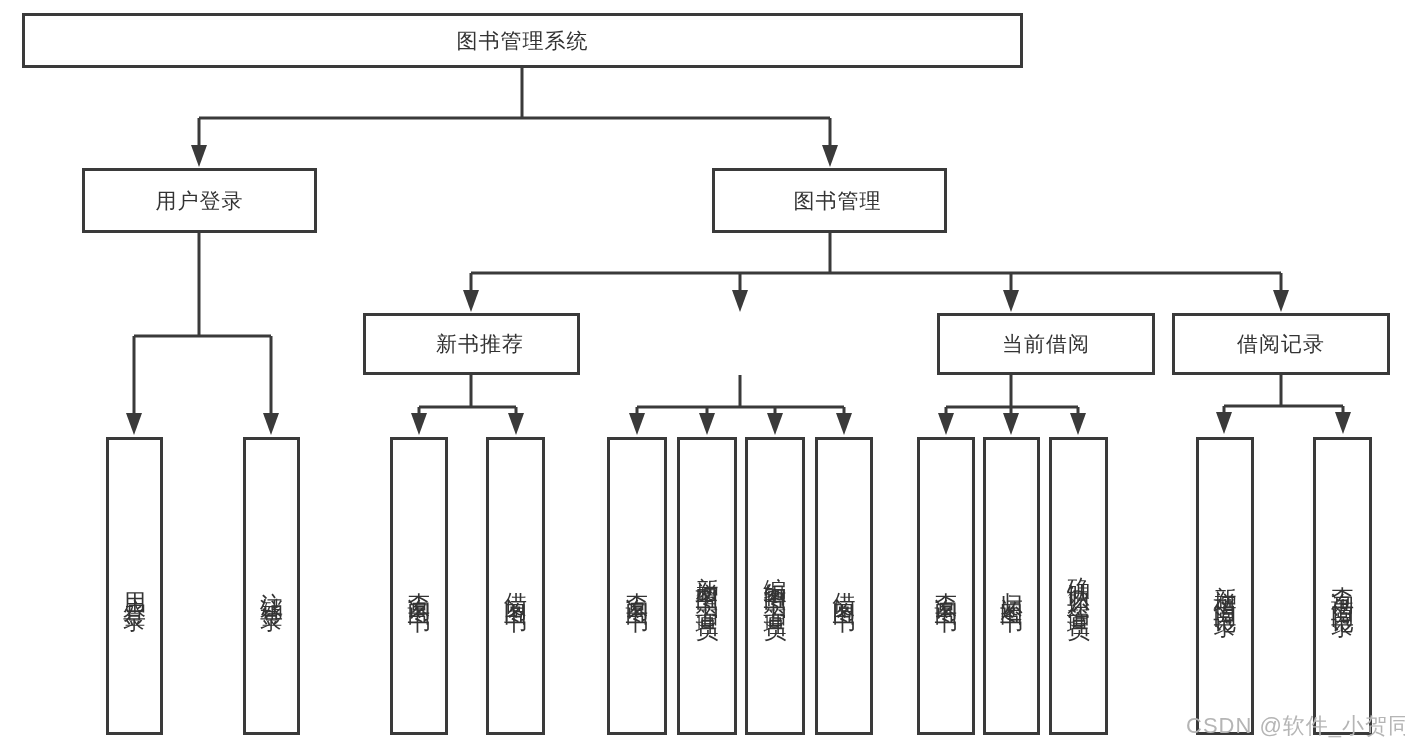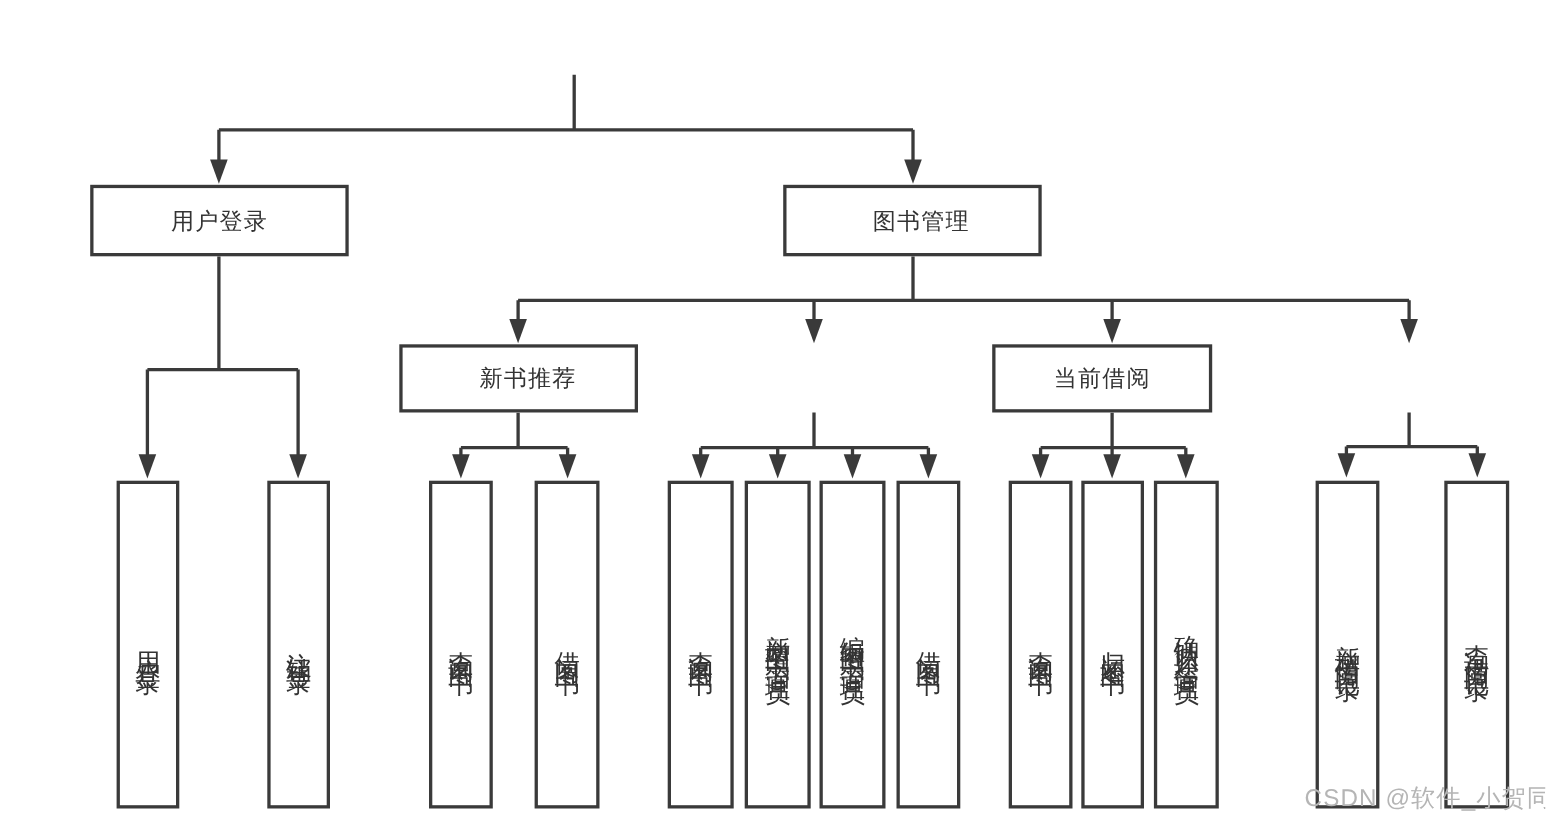--- a/index.html
+++ b/index.html
@@ -109,33 +109,39 @@
 
       <polygon points="938,413 954,413 946,435"></polygon>
       <polygon points="1003,413 1019,413 1011,435"></polygon>
       <polygon points="1070,413 1086,413 1078,435"></polygon>
 
       <polygon points="1216,412 1232,412 1224,434"></polygon>
       <polygon points="1335,412 1351,412 1343,434"></polygon>
     </g>
   </svg>
 
+  <div class="hnode" style="left:22px; top:13px; width:1001px; height:55px;">
+    <span>图书管理系统</span>
+  </div>
 
   <div class="hnode" style="left:82px; top:168px; width:235px; height:65px;">
     <span>用户登录</span>
   </div>
   <div class="hnode" style="left:712px; top:168px; width:235px; height:65px;padding-left:16px;">
     <span>图书管理</span>
   </div>
 
   <div class="hnode" style="left:363px; top:313px; width:217px; height:62px;padding-left:17px;">
     <span>新书推荐</span>
   </div>
-  <div class="hnode" style="left:902px; top:313px; width:200px; height:62px;text-align:right;">
+  <div class="hnode" style="left:937px; top:313px; width:218px; height:62px;text-align:right;">
     <span>当前借阅</span>
+  </div>
+  <div class="hnode" style="left:1172px; top:313px; width:218px; height:62px;">
+    <span>借阅记录</span>
   </div>
 
   <div class="vnode" style="left:106px; width:57px;">
     <span>用户登录</span>
   </div>
   <div class="vnode" style="left:243px; width:57px;">
     <span>注销登录</span>
   </div>
 
   <div class="vnode" style="left:390px; width:58px;">

